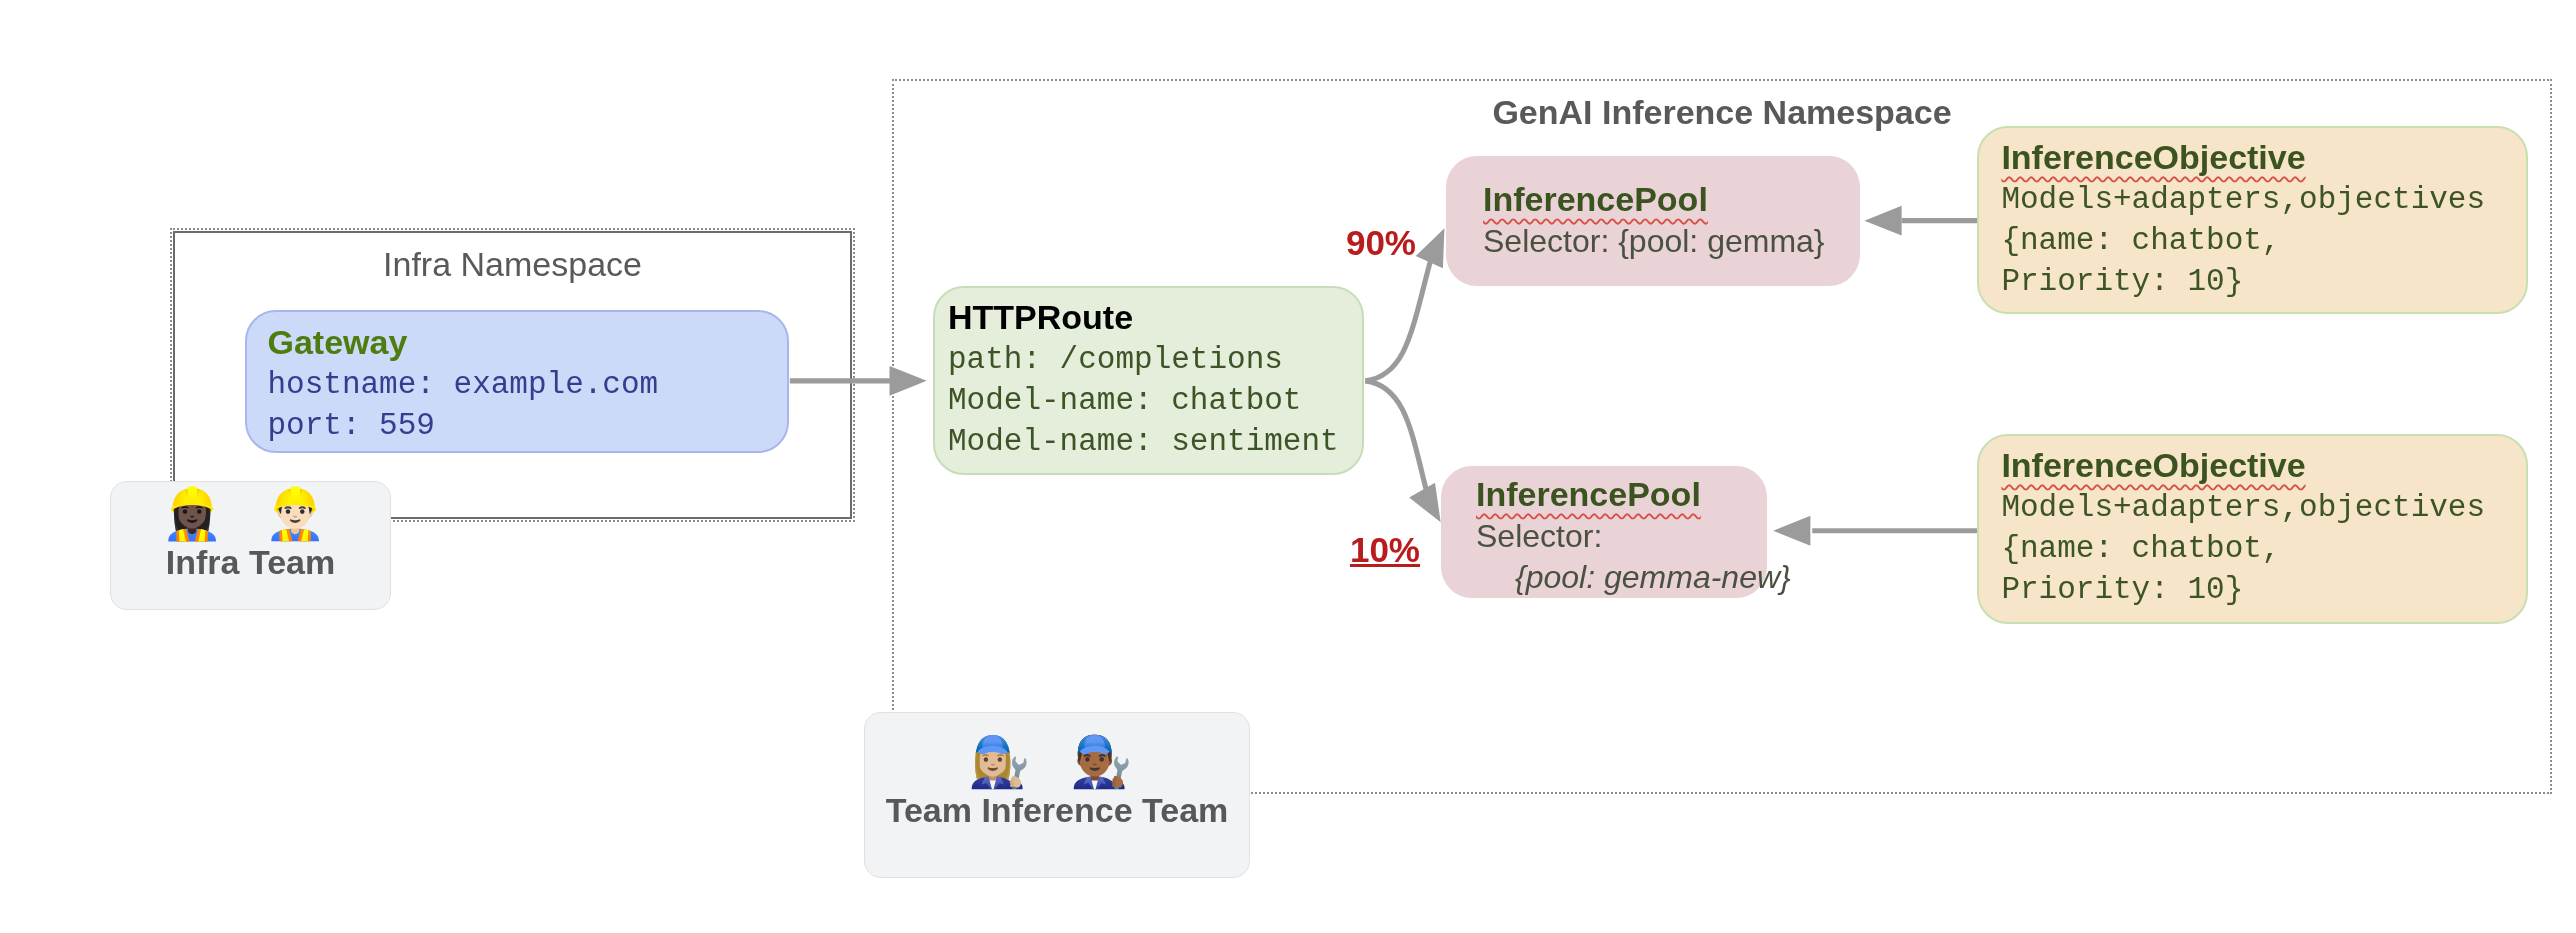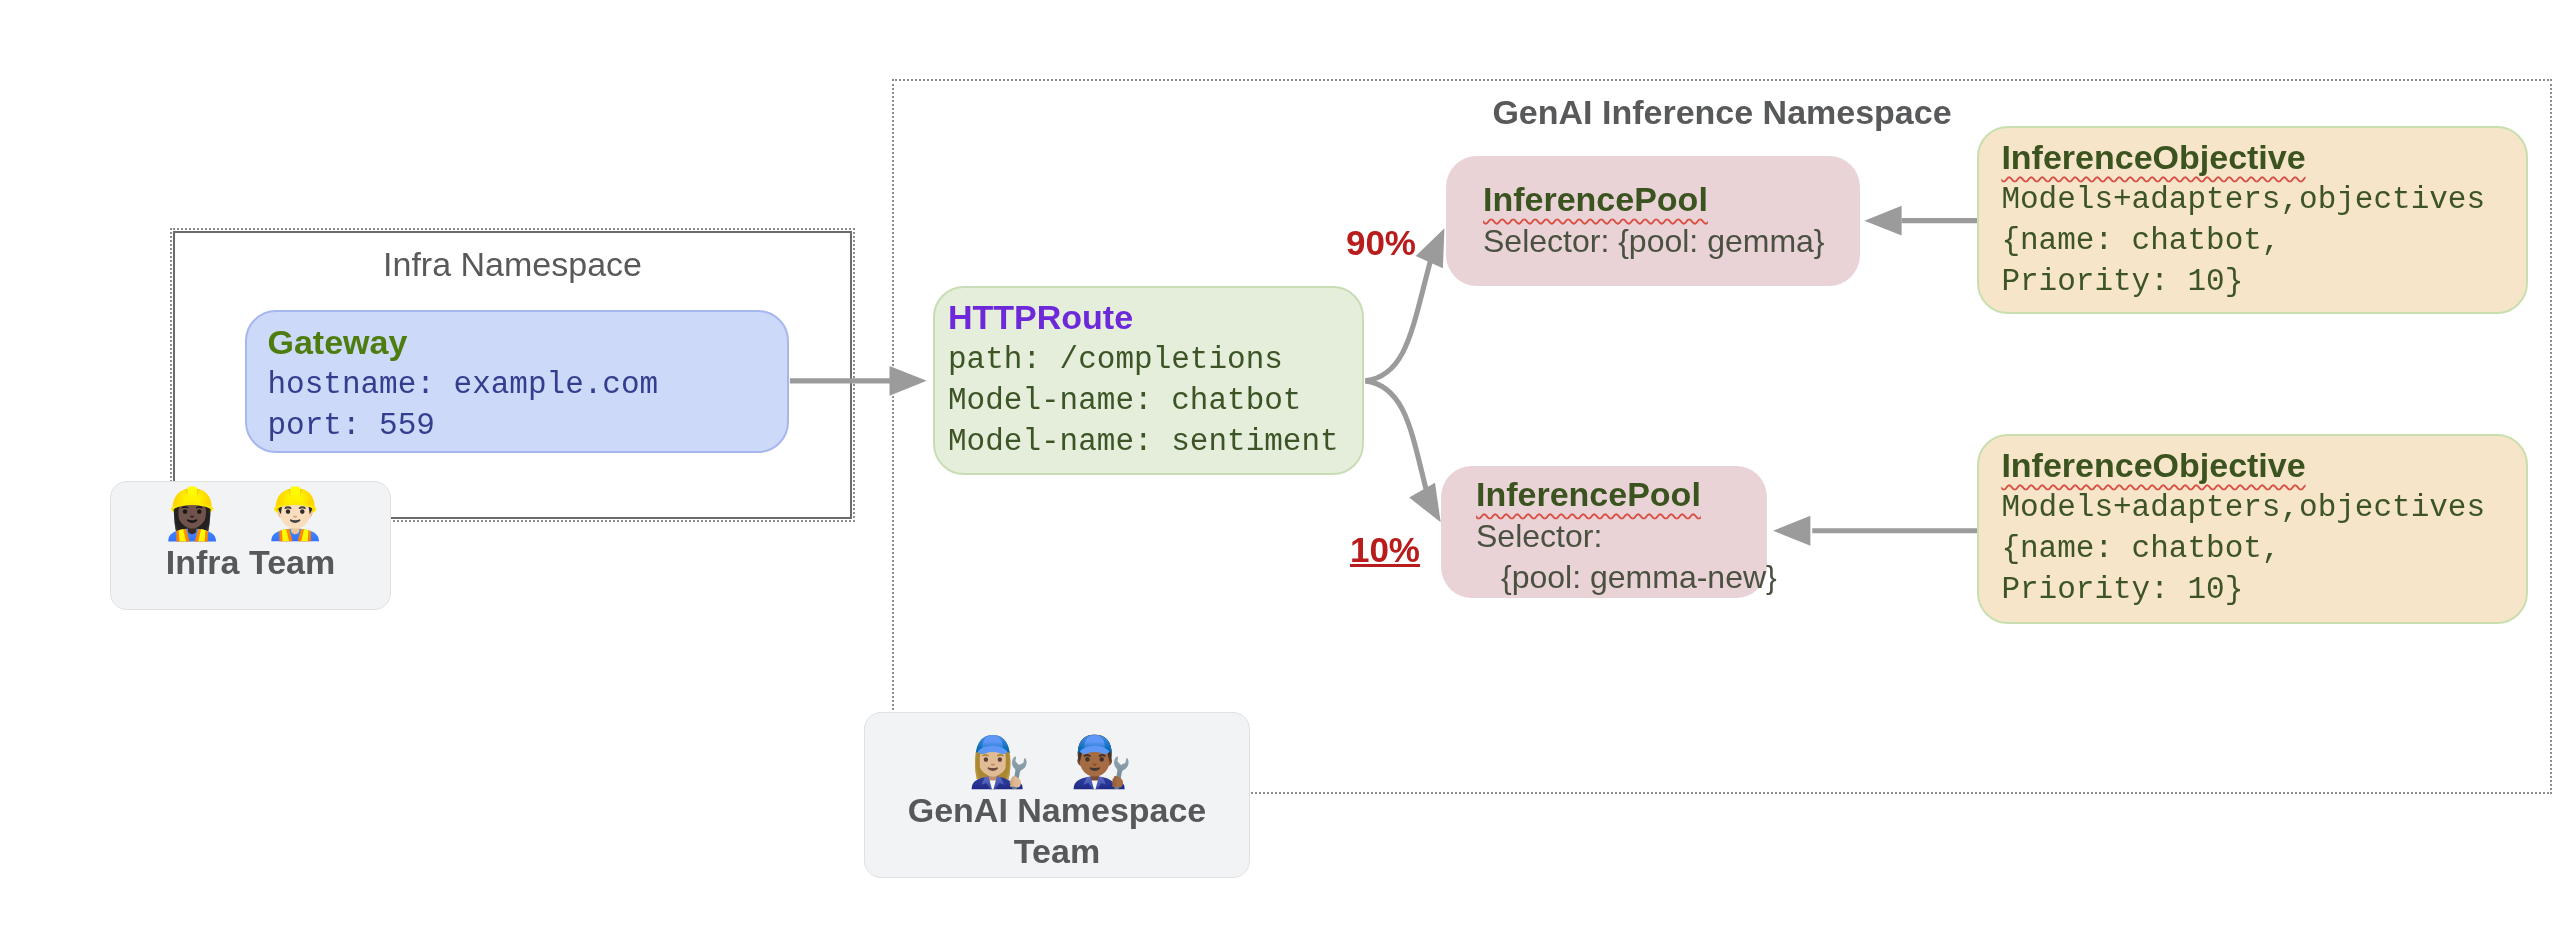--- a/index.html
+++ b/index.html
@@ -35,28 +35,28 @@
   .gateway{
     left:245px;top:310px;width:544px;height:143px;
     background:#cdd9f8;border:2.3px solid #a6b7ef;padding:9.3px 0 0 20.5px;
   }
   .gateway .box-title{color:#4d7c0f;}
   .gateway .mono{color:#333e8e;}
   .httproute{
     left:933px;top:286px;width:431px;height:189px;
     background:#e5eeda;border:2.3px solid #c8ddb6;padding:7.5px 0 0 13px;
   }
-  .httproute .box-title{color:#6d28d9;}
+  .httproute .box-title{color:#000000;}
   .httproute .mono{color:#3c5426;}
   .pool{background:#e9d3d7;border:none;color:#3a531f;}
   .pool .box-title{color:#3a531f;}
   .pool .sansline{color:#4a5140;}
   .pool-top{left:1446px;top:156px;width:414px;height:130px;padding:22.4px 0 0 37px;}
   .pool-bottom{left:1441px;top:466px;width:326px;height:132px;padding:6.5px 0 0 35px;}
-  .indent1{margin-left:25px;}
+  .indent1{margin-left:39px;font-style:italic;}
   .objective{
     background:#f6e5c9;border:2.8px solid #c9dfb0;
   }
   .objective .box-title{color:#3a531f;}
   .objective .mono{color:#3c5426;}
   .obj-top{left:1977px;top:126px;width:551px;height:188px;padding:7.5px 0 0 22.4px;}
   .obj-bottom{left:1977px;top:434px;width:551px;height:190px;padding:7.5px 0 0 22.4px;}
   
   .team{
     position:absolute;box-sizing:border-box;background:#f1f3f4;
@@ -151,17 +151,17 @@
     <div class="mono">Priority: 10}</div>
   </div>
 
   <div class="team team-infra">
     <div class="team-emojis">👷🏿‍♀️ 👷🏻‍♂️</div>
     <div class="team-label">Infra Team</div>
   </div>
 
   <div class="team team-genai">
     <div class="team-emojis">👩🏼‍🔧 👨🏾‍🔧</div>
-    <div class="team-label">GenAI Namespace Team</div>
+    <div class="team-label">Team Inference Team</div>
   </div>
 
 </div>
 
 
 </body></html>

